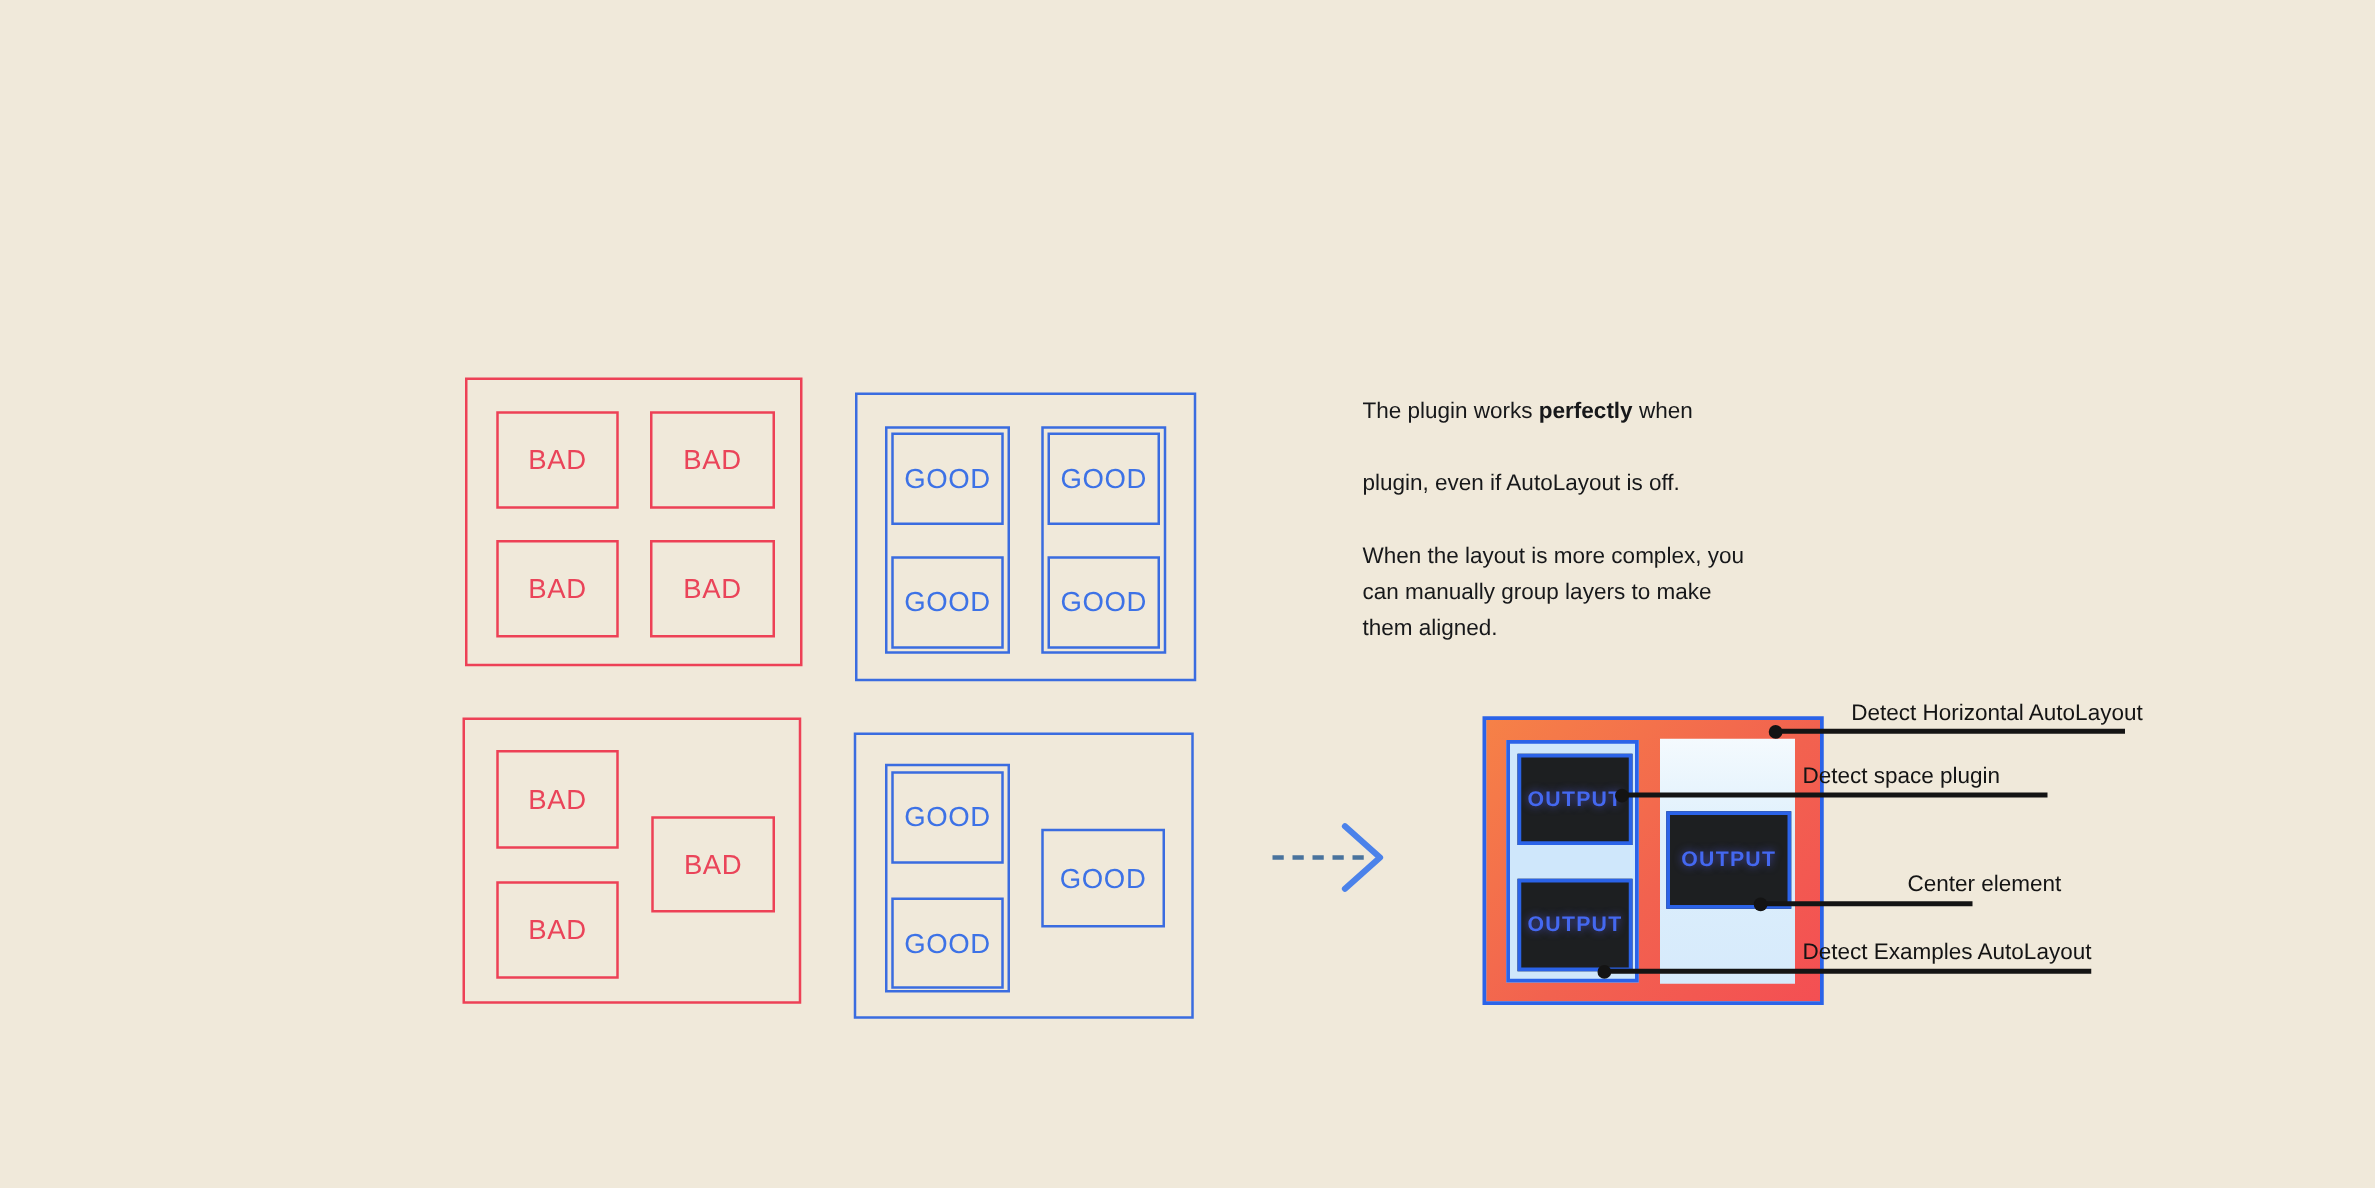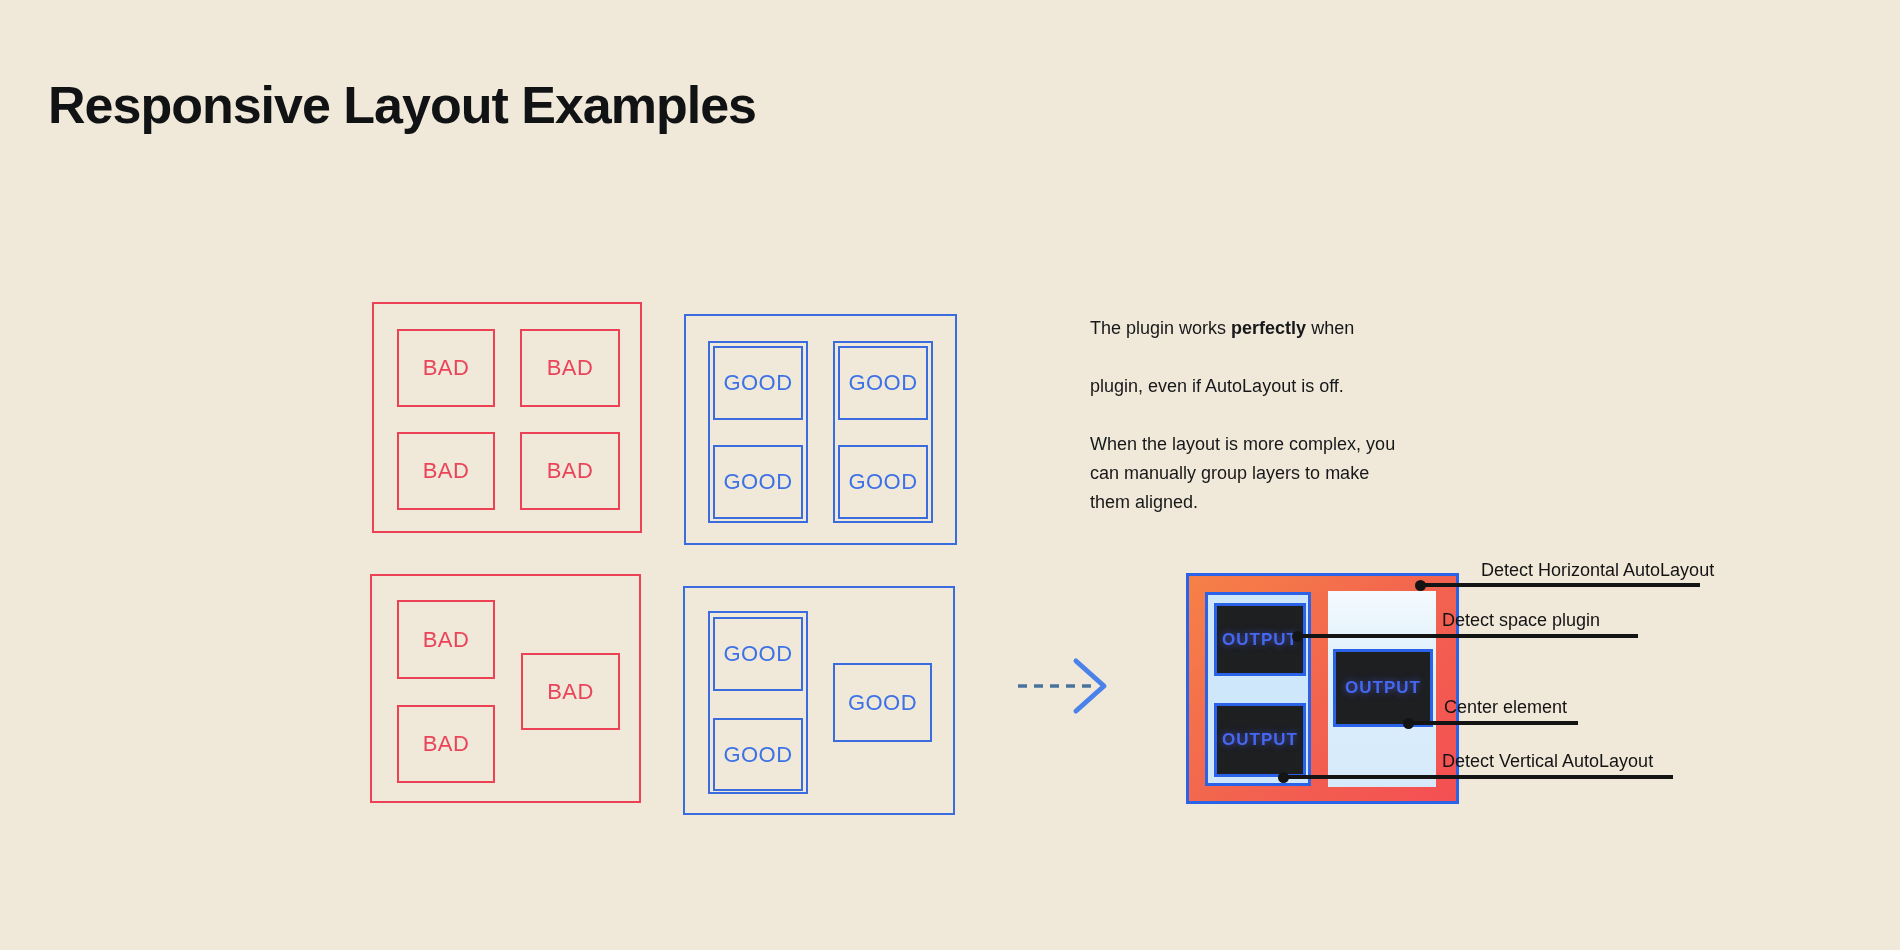--- a/index.html
+++ b/index.html
@@ -59,21 +59,20 @@
   
   .ann-line{position:absolute;height:4px;background:#141414;}
   .ann-dot{position:absolute;width:11px;height:11px;border-radius:50%;background:#141414;}
   .ann-label{position:absolute;font-size:18px;font-weight:500;color:#141414;white-space:nowrap;}
 </style>
 </head>
 <body>
 
 <div class="canvas">
 
-  <h1 class="page-title">Responsive Layout Examples</h1>
 
   <div class="frame red" style="left:372px;top:302px;width:270px;height:231px;">
     <div class="cell red" style="left:23px;top:25px;width:98px;height:78px;">BAD</div>
     <div class="cell red" style="left:146px;top:25px;width:100px;height:78px;">BAD</div>
     <div class="cell red" style="left:23px;top:128px;width:98px;height:78px;">BAD</div>
     <div class="cell red" style="left:146px;top:128px;width:100px;height:78px;">BAD</div>
   </div>
 
   <div class="frame blue" style="left:684px;top:302px;width:273px;height:231px;">
     <div class="group" style="left:22px;top:25px;width:100px;height:182px;">
@@ -132,20 +131,20 @@
     <div class="ann-line" style="left:1420px;top:583px;width:280px;"></div>
     <div class="ann-dot" style="left:1415px;top:580px;"></div>
     <div class="ann-label" style="left:1442px;top:560px;margin-left:39px;">Detect Horizontal AutoLayout</div>
 
     <div class="ann-line" style="left:1297px;top:634px;width:341px;"></div>
     <div class="ann-dot" style="left:1292px;top:631px;"></div>
     <div class="ann-label" style="left:1442px;top:610px;">Detect space plugin</div>
 
     <div class="ann-line" style="left:1408px;top:721px;width:170px;"></div>
     <div class="ann-dot" style="left:1403px;top:718px;"></div>
-    <div class="ann-label" style="left:1444px;top:697px;">Center element</div>
+    <div class="ann-label" style="left:1526px;top:697px;">Center element</div>
 
     <div class="ann-line" style="left:1283px;top:775px;width:390px;"></div>
     <div class="ann-dot" style="left:1278px;top:772px;"></div>
-    <div class="ann-label" style="left:1442px;top:751px;">Detect Vertical AutoLayout</div>
+    <div class="ann-label" style="left:1442px;top:751px;">Detect Examples AutoLayout</div>
   </div>
 
 </div>
 
 </body></html>

